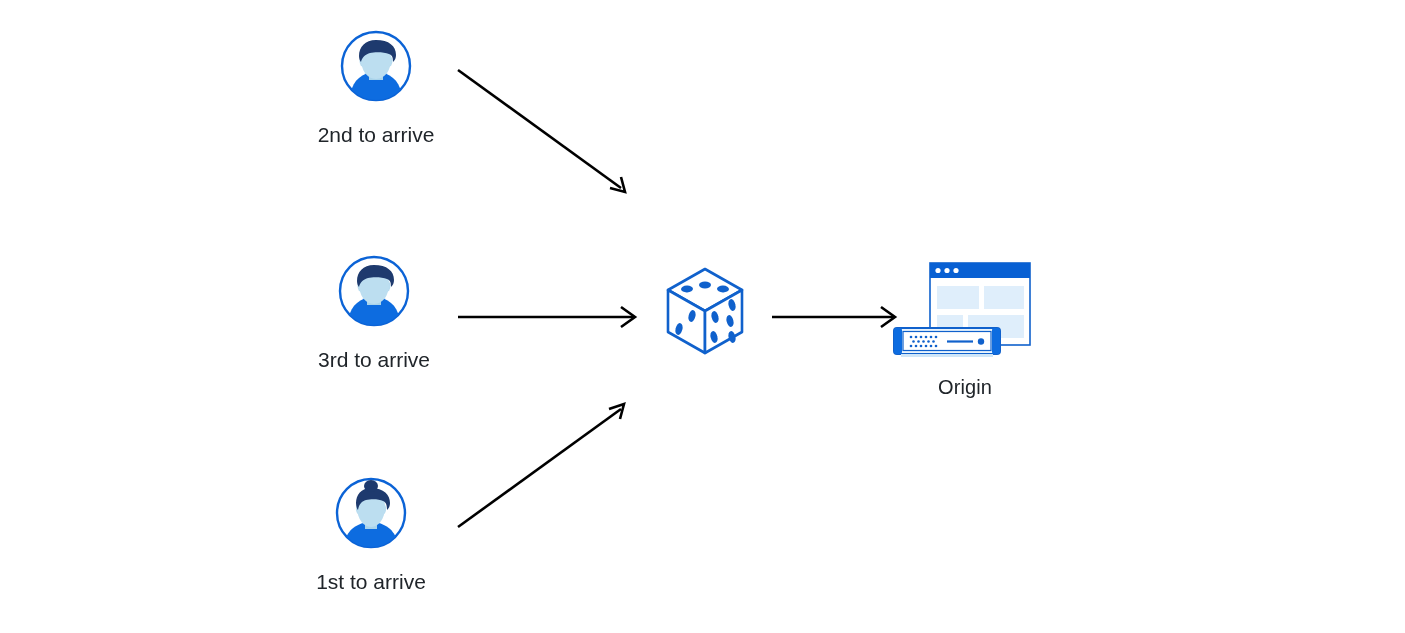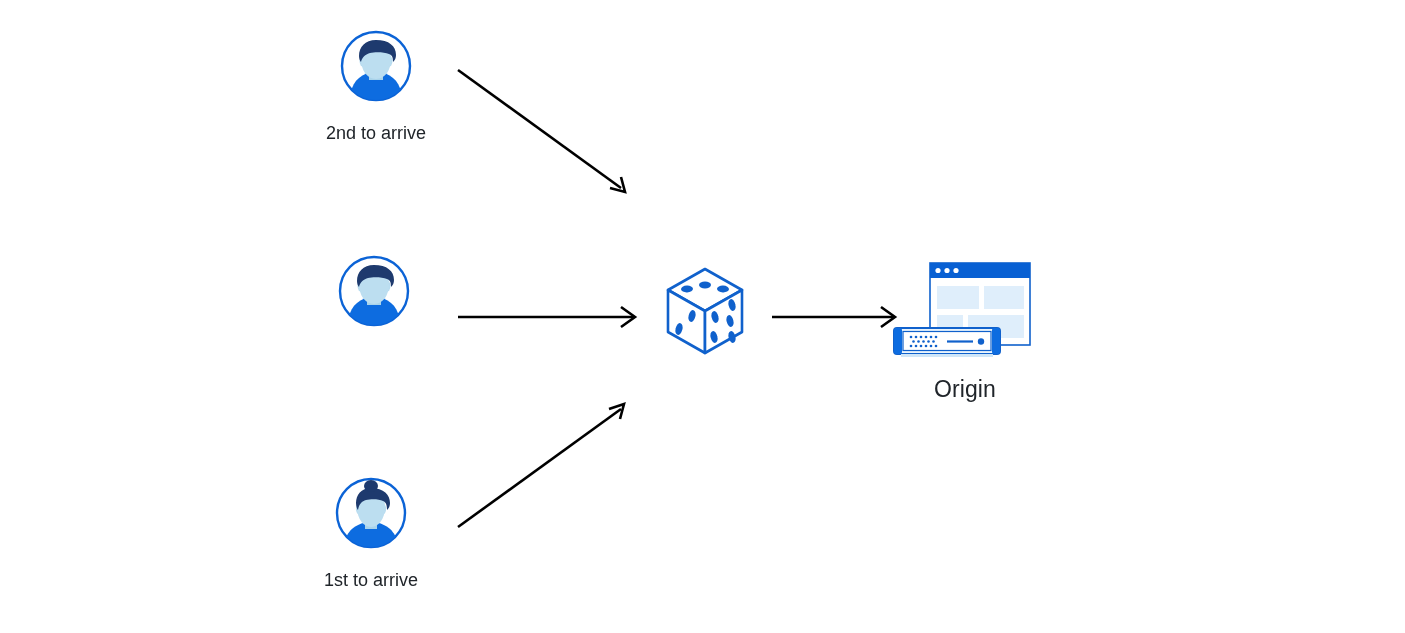--- a/index.html
+++ b/index.html
@@ -22,21 +22,21 @@
   }
   .node {
     position: absolute;
   }
   .icon-box {
     position: absolute;
   }
   .label {
     position: absolute;
     font-family: "Liberation Sans", sans-serif;
-    font-size: 23px;
+    font-size: 20px;
     color: #20252a;
     white-space: nowrap;
     text-align: center;
     letter-spacing: 0.1px;
   }
   .arrow-layer {
     position: absolute;
     left: 0;
     top: 0;
     width: 1405px;
@@ -48,21 +48,21 @@
     position: relative;
     width: 76px;
     height: 76px;
     margin: 0 auto;
   }
   .client-label {
     position: relative;
     margin-top: 19px;
     width: 100%;
     text-align: center;
-    font-size: 18px;
+    font-size: 21px;
     color: #20252a;
     white-space: nowrap;
   }
 </style>
 </head>
 <body>
 
 <div id="canvas">
 
   <svg class="arrow-layer" viewBox="0 0 1405 633" width="1405" height="633" aria-hidden="true">
@@ -122,20 +122,21 @@
         <g clip-path="url(#clipMid)">
           <path d="M38 44 c-14 0 -23 9 -25 20 l0 12 50 0 0 -12 c-2 -11 -11 -20 -25 -20 z" fill="#0d6ce0"></path>
           <path d="M31 40 l14 0 0 12 -14 0 z" fill="#a9d3ea"></path>
           <ellipse cx="25.5" cy="33" rx="4" ry="6" fill="#b8dcf0"></ellipse>
           <ellipse cx="50.5" cy="33" rx="4" ry="6" fill="#b8dcf0"></ellipse>
           <path d="M38 14 c-10 0 -15 7 -15 17 0 11 6 20 15 20 9 0 15 -9 15 -20 0 -10 -5 -17 -15 -17 z" fill="#bcdef0"></path>
           <path d="M38 12 c-11 0 -17 7 -17 16 0 3 1 5 2 6 1 -5 5 -8 9 -9 5 -1 14 -1 19 1 3 1 4 3 4 8 2 -2 3 -4 3 -7 0 -9 -7 -15 -20 -15 z" fill="#1e3a6e"></path>
         </g>
       </svg>
     </div>
+    <div class="client-label">3rd to arrive</div>
   </div>
 
   <div class="node client-node" style="left:291px; top:475px;">
     <div class="client-avatar">
       <svg width="76" height="76" viewBox="0 0 76 76">
         <defs>
           <clipPath id="clipBot">
               <circle cx="38" cy="38" r="34"></circle>
             </clipPath>
         </defs>

